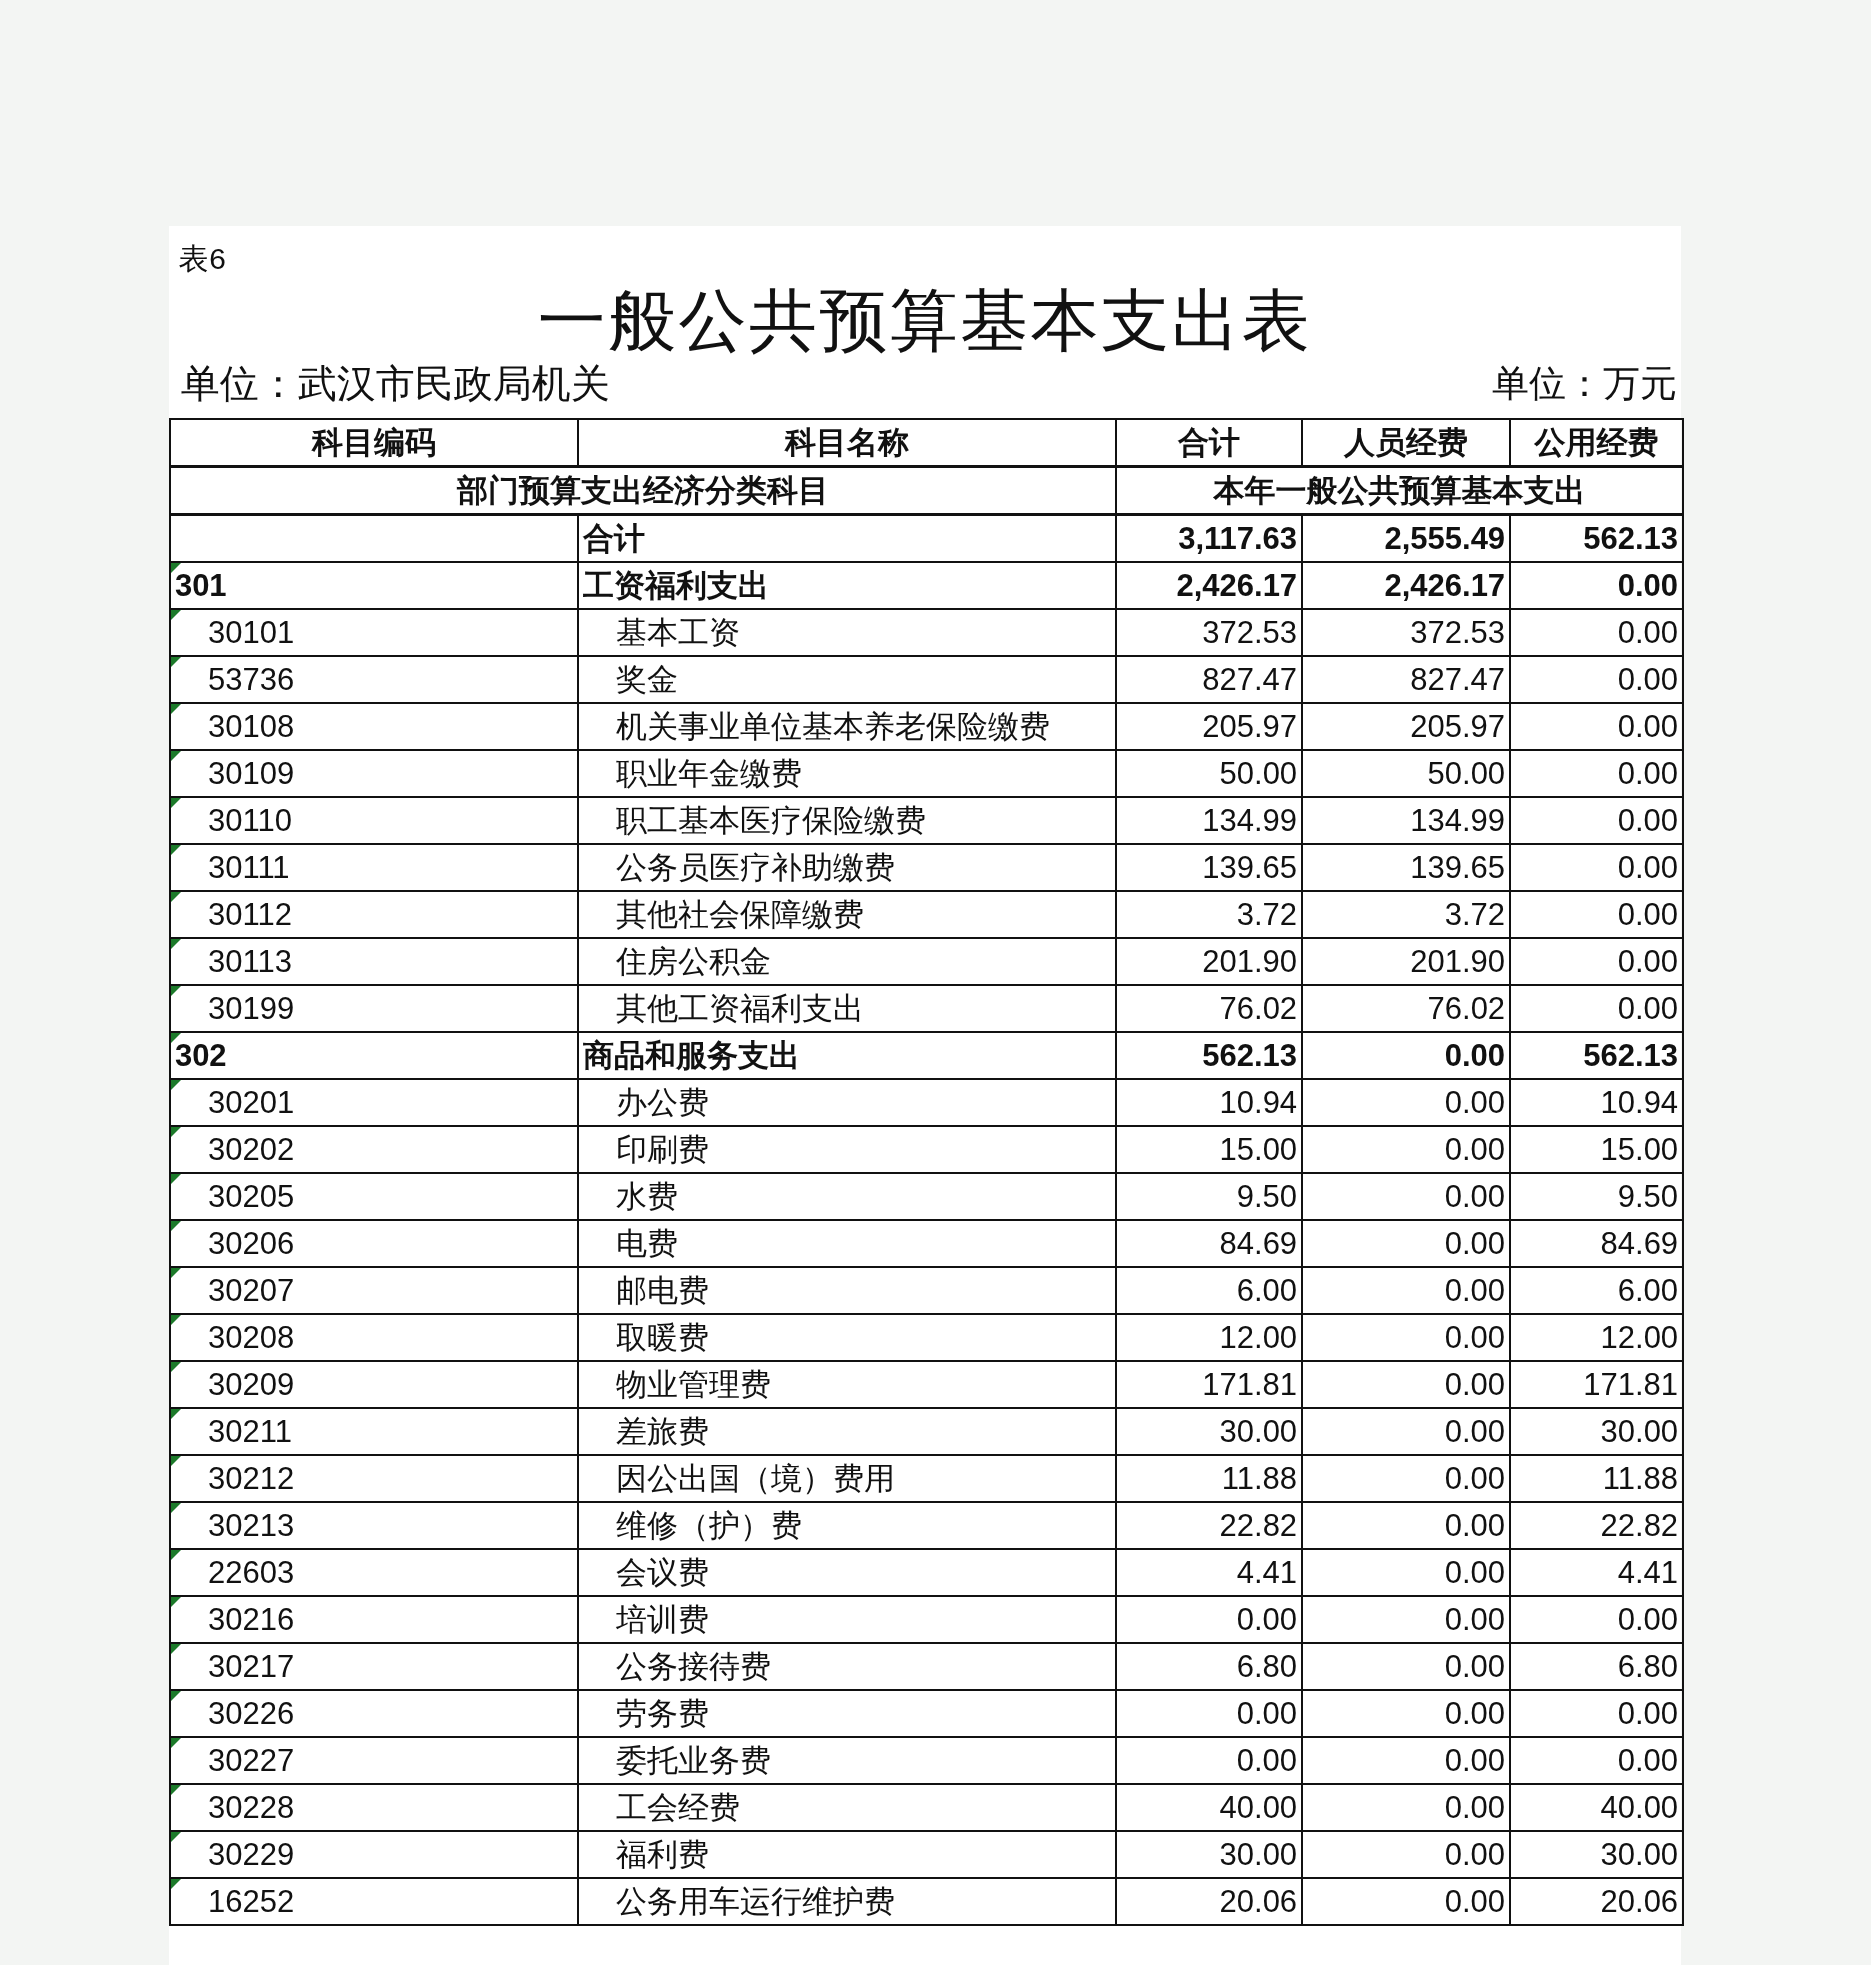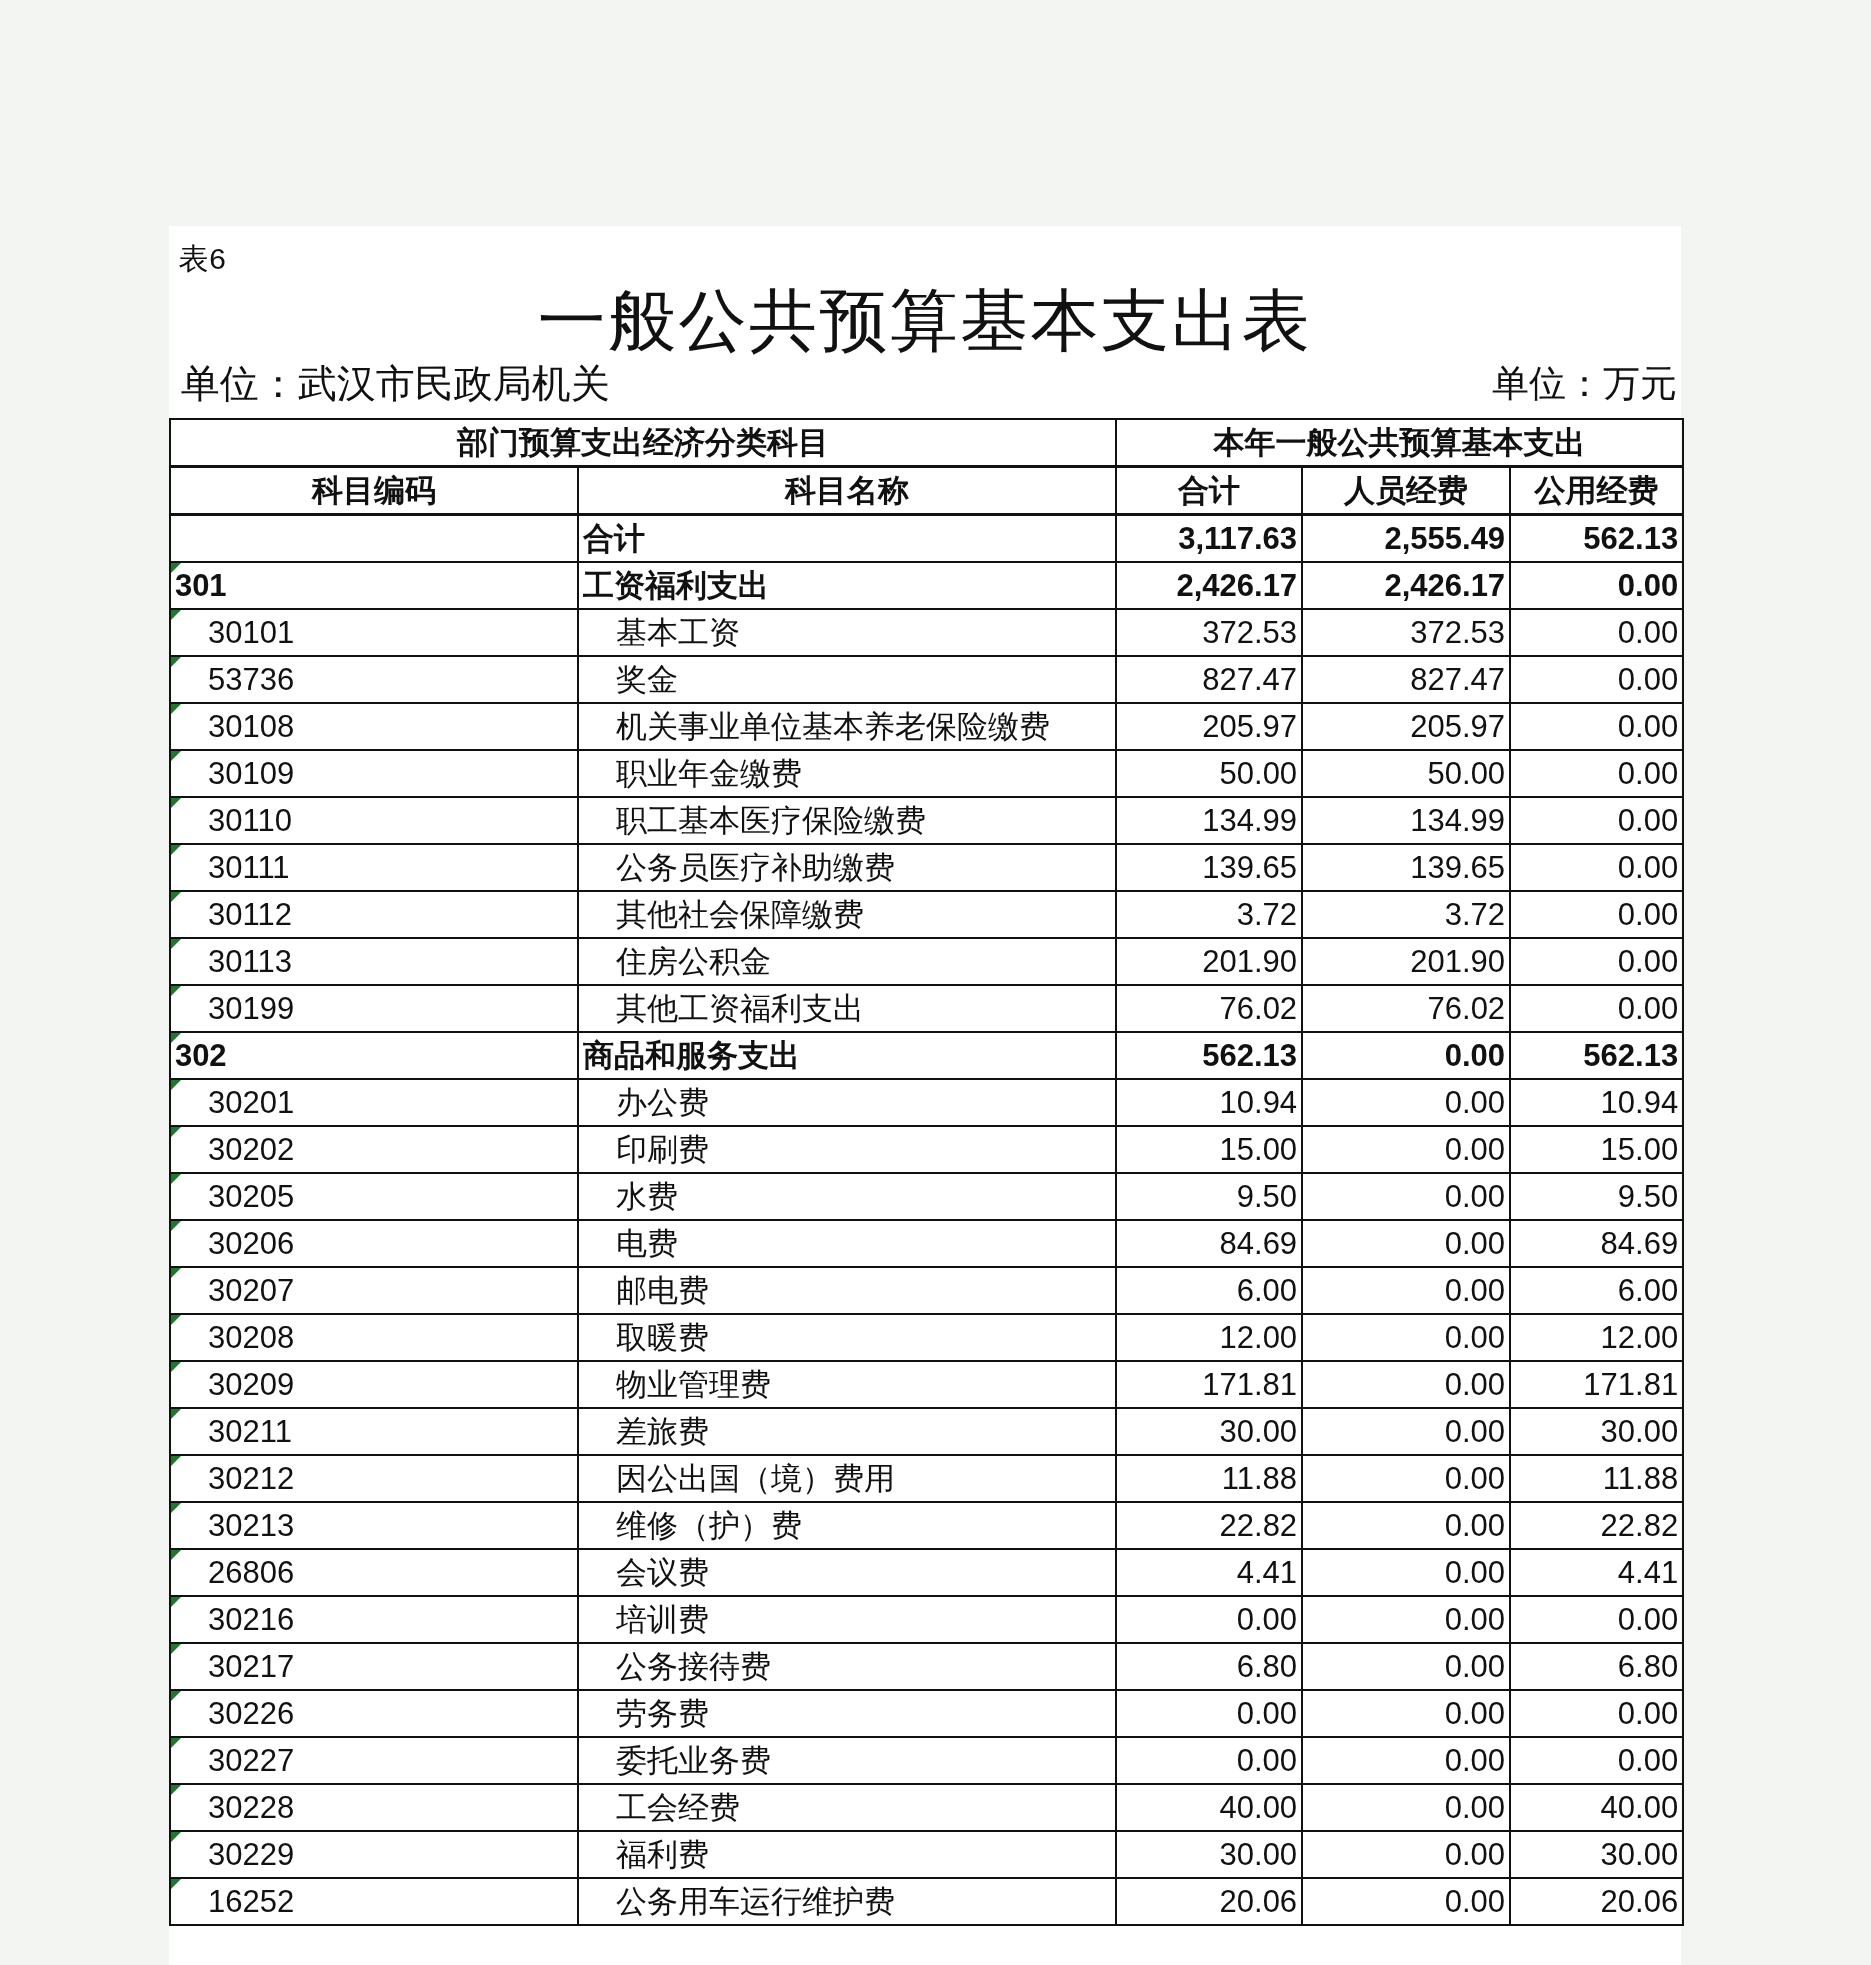--- a/index.html
+++ b/index.html
@@ -86,29 +86,29 @@
   <table class="budget">
     <colgroup>
       <col style="width:408px">
       <col style="width:538px">
       <col style="width:186px">
       <col style="width:208px">
       <col style="width:173px">
     </colgroup>
     <thead>
       <tr class="hdr-thick">
-        <th colspan="2">部门预算支出经济分类科目</th>
-        <th colspan="3">本年一般公共预算基本支出</th>
-      </tr>
-      <tr class="hdr-thick">
         <th>科目编码</th>
         <th>科目名称</th>
         <th>合计</th>
         <th>人员经费</th>
         <th>公用经费</th>
+      </tr>
+      <tr class="hdr-thick">
+        <th colspan="2">部门预算支出经济分类科目</th>
+        <th colspan="3">本年一般公共预算基本支出</th>
       </tr>
     </thead>
     <tbody id="rows">
         <tr class="bold">
     <td class="code"><span></span></td>
     <td class="name">合计</td>
     <td class="num">3,117.63</td>
     <td class="num">2,555.49</td>
     <td class="num">562.13</td>
   </tr>
@@ -253,21 +253,21 @@
     <td class="num">11.88</td>
   </tr>
         <tr>
     <td class="code sub"><span class="tri"></span><span>30213</span></td>
     <td class="name sub">维修（护）费</td>
     <td class="num">22.82</td>
     <td class="num">0.00</td>
     <td class="num">22.82</td>
   </tr>
         <tr>
-    <td class="code sub"><span class="tri"></span><span>26806</span></td>
+    <td class="code sub"><span class="tri"></span><span>22603</span></td>
     <td class="name sub">会议费</td>
     <td class="num">4.41</td>
     <td class="num">0.00</td>
     <td class="num">4.41</td>
   </tr>
         <tr>
     <td class="code sub"><span class="tri"></span><span>30216</span></td>
     <td class="name sub">培训费</td>
     <td class="num">0.00</td>
     <td class="num">0.00</td>

